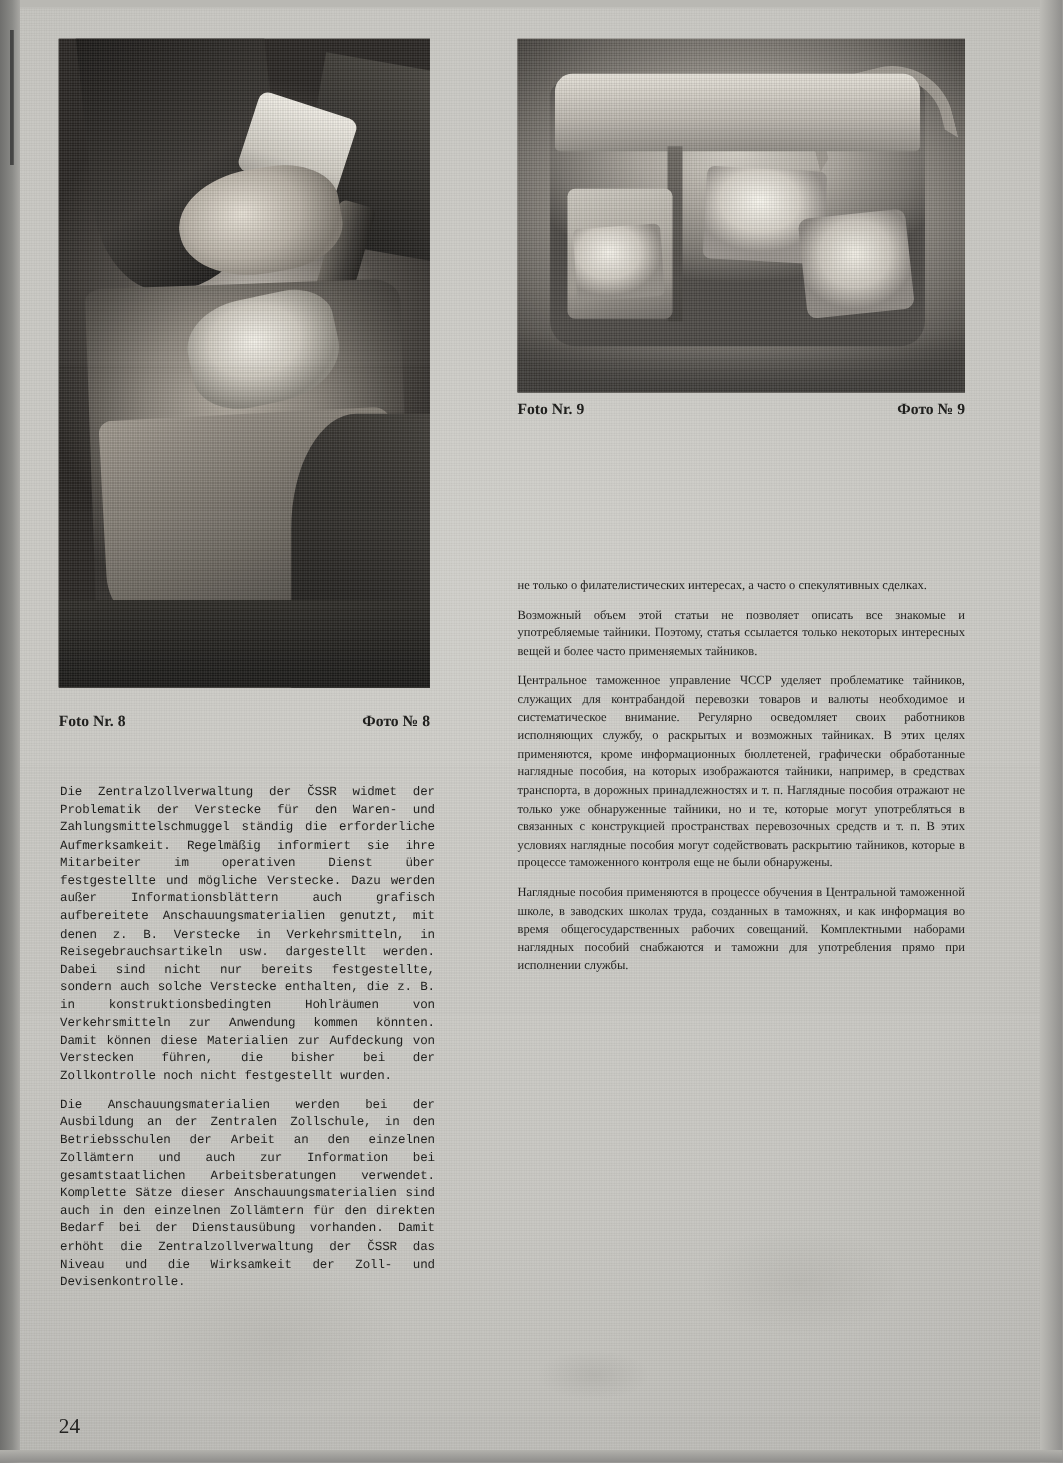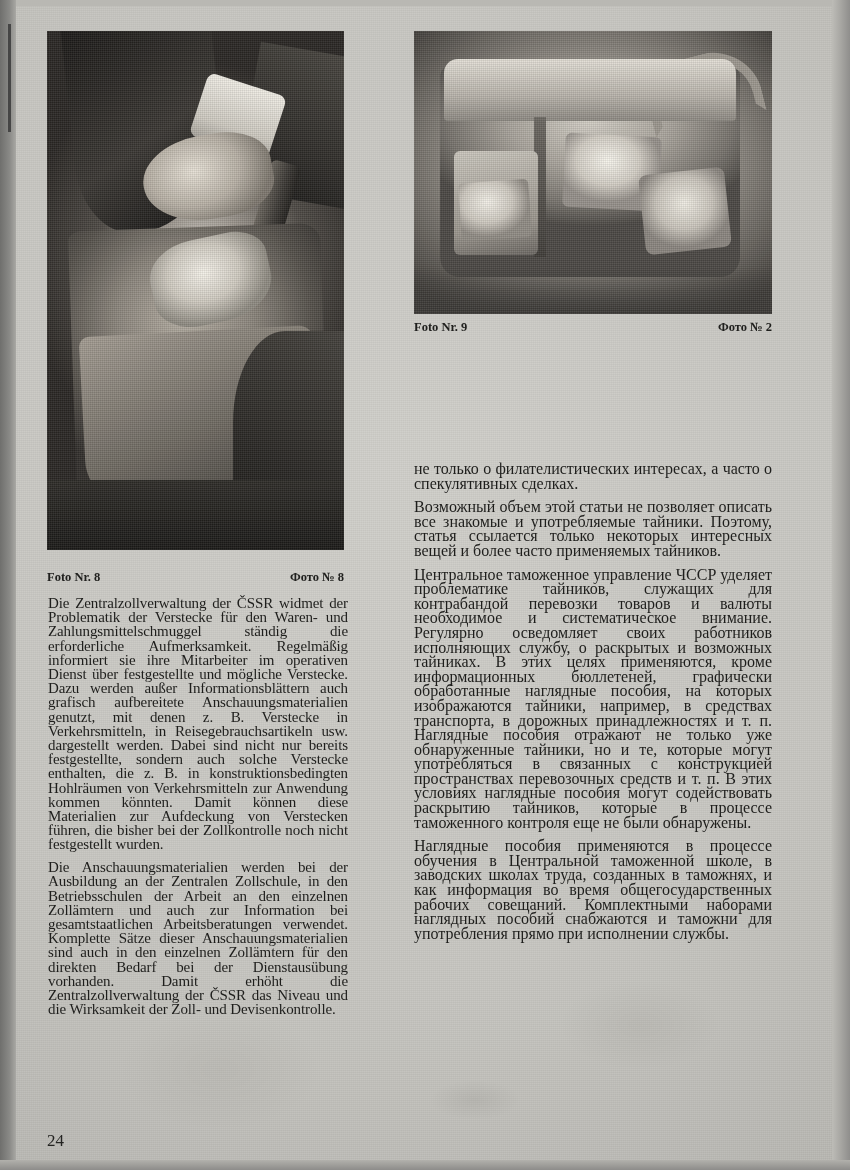--- a/index.html
+++ b/index.html
@@ -238,22 +238,22 @@
     line-height: 14.4px;
     color: #1e1e1c;
     text-align: justify;
     text-justify: inter-word;
   }
   #col-left  { left: 48px;  top: 596px; width: 300px; }
   #col-right { left: 414px; top: 462px; width: 358px; }
 
   .col p { margin: 0 0 8.5px 0; }
   .col p.tight { margin-bottom: 0; }
-  #col-left { font-family: Liberation Serif, serif; font-size: 15px; line-height: 14.2px; letter-spacing: -0.1px; }
-  #col-right { font-family: "Liberation Serif", serif; font-size: 16px; line-height: 14.6px; }
+  #col-left { font-family: Liberation Mono, monospace; font-size: 10px; line-height: 14.2px; letter-spacing: -0.1px; margin-top: 32px; }
+  #col-right { font-family: "Liberation Serif", serif; font-size: 10px; line-height: 14.6px; }
   #col-right p { margin-bottom: 9px; }
 
   
   .folio {
     position: absolute;
     left: 47px; top: 1131px;
     font-family: "Liberation Serif", serif;
     font-size: 17px;
     color: #232321;
   }
@@ -302,21 +302,21 @@
     <div class="pocket-left"></div>
     <div class="packet1"></div>
     <div class="packet2"></div>
     <div class="packet3"></div>
     <div class="shadow-b"></div>
     <div class="grain"></div>
   </div>
 
   <div class="caption-row" id="cap9">
     <span>Foto Nr. 9</span>
-    <span>Фото № 2</span>
+    <span>Фото № 9</span>
   </div>
 
   <div class="caption-row" id="cap8">
     <span>Foto Nr. 8</span>
     <span>Фото № 8</span>
   </div>
 
   <div class="col" id="col-left">
     <p>Die Zentralzollverwaltung der ČSSR widmet der Problematik der Verstecke für den Waren- und Zahlungsmittelschmuggel ständig die erforderliche Aufmerksamkeit. Regelmäßig informiert sie ihre Mitarbeiter im operativen Dienst über festgestellte und mögliche Verstecke. Dazu werden außer Informationsblättern auch grafisch aufbereitete Anschauungsmaterialien genutzt, mit denen z. B. Verstecke in Verkehrsmitteln, in Reisegebrauchsartikeln usw. dargestellt werden. Dabei sind nicht nur bereits festgestellte, sondern auch solche Verstecke enthalten, die z. B. in konstruktionsbedingten Hohlräumen von Verkehrsmitteln zur Anwendung kommen könnten. Damit können diese Materialien zur Aufdeckung von Verstecken führen, die bisher bei der Zollkontrolle noch nicht festgestellt wurden.</p>
     <p class="tight">Die Anschauungsmaterialien werden bei der Ausbildung an der Zentralen Zollschule, in den Betriebsschulen der Arbeit an den einzelnen Zollämtern und auch zur Information bei gesamtstaatlichen Arbeitsberatungen verwendet. Komplette Sätze dieser Anschauungsmaterialien sind auch in den einzelnen Zollämtern für den direkten Bedarf bei der Dienstausübung vorhanden. Damit erhöht die Zentralzollverwaltung der ČSSR das Niveau und die Wirksamkeit der Zoll- und Devisenkontrolle.</p>

